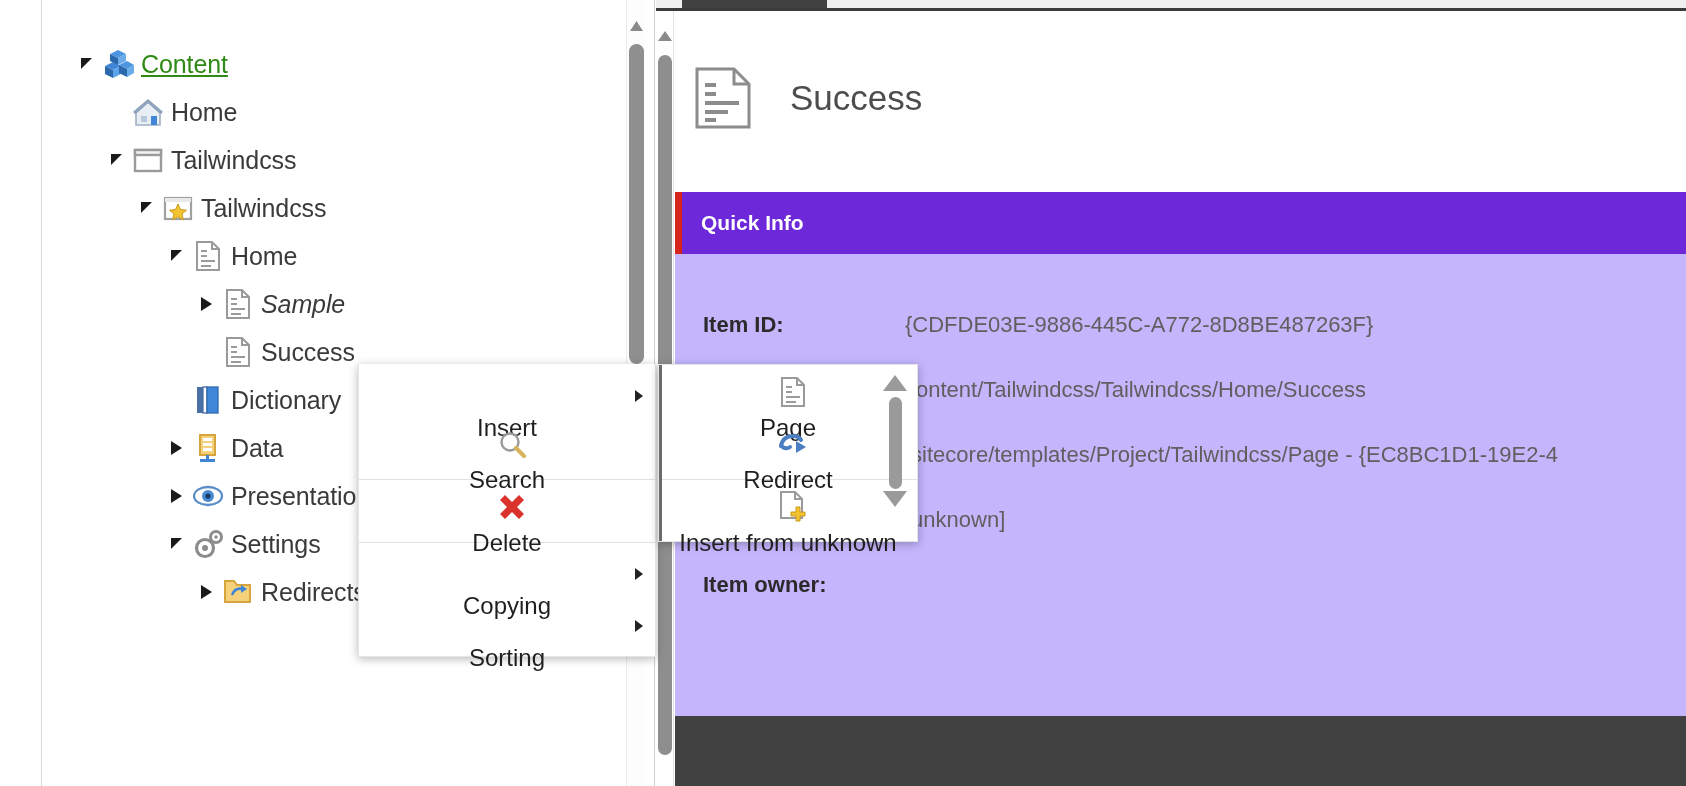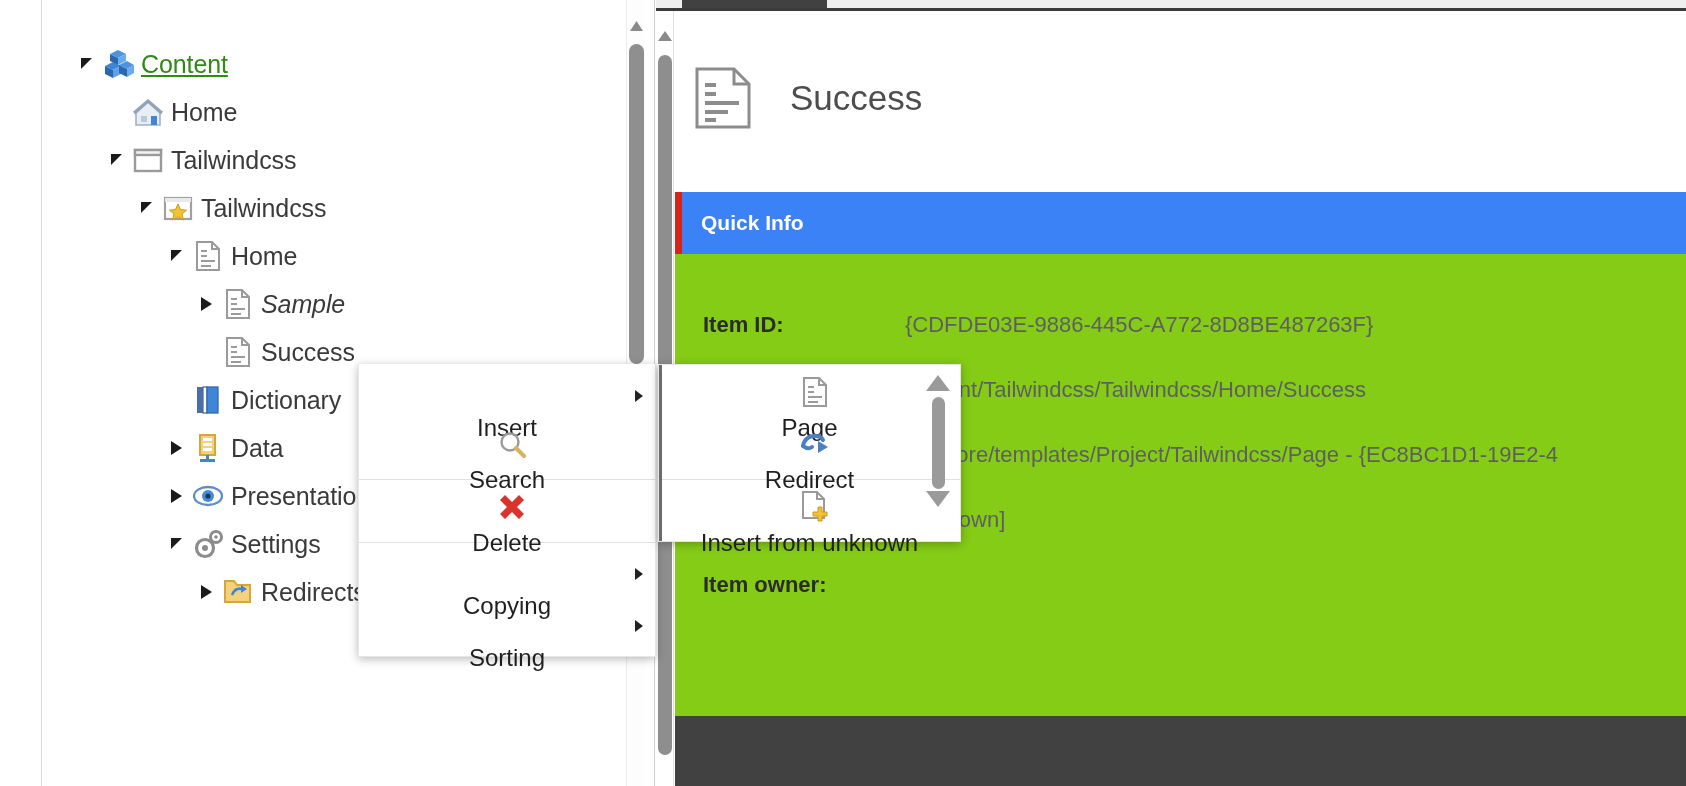--- a/index.html
+++ b/index.html
@@ -151,36 +151,36 @@
   }
   .item-header-icon { width: 58px; height: 62px; margin-right: 38px; }
   .item-header-title {
     font-size: 35px; color: #4d4d4d; font-weight: 400;
   }
 
   .quickinfo-bar {
     position: absolute;
     left: 19px; top: 192px;
     width: 1011px; height: 62px;
-    background: #3b82f6;
+    background: #6d28d9;
     display: flex; align-items: center;
   }
   .quickinfo-accent {
     width: 7px; height: 62px; background: #d4241c; flex: 0 0 7px;
   }
   .quickinfo-title {
     color: #ffffff; font-size: 21px; font-weight: bold;
     padding-left: 19px;
   }
 
   .quickinfo-body {
     position: absolute;
     left: 19px; top: 254px;
     width: 1011px; height: 462px;
-    background: #84cc16;
+    background: #c4b5fd;
     padding-top: 58px;
   }
   .qi-row {
     display: flex;
     height: 65px;
     align-items: flex-start;
     padding-left: 28px;
     white-space: nowrap;
   }
   .qi-label {
@@ -242,21 +242,21 @@
     border-bottom: 6px solid transparent;
   }
   .ctx-sep {
     height: 1px; background: #e1e1e1; margin: 5px 0;
   }
 
   
   .ctx-sub {
     position: absolute;
     left: 658px; top: 364px;
-    width: 303px;
+    width: 260px;
     background: #ffffff;
     box-shadow: 0 2px 9px rgba(0,0,0,0.28);
     border: 1px solid #e6e6e6;
     z-index: 60;
     padding-top: 5px;
     padding-bottom: 4px;
   }
   .ctx-sub-leftbar {
     position: absolute; left: 0; top: 0; width: 3px; height: 100%;
     background: #6b6b6b;

